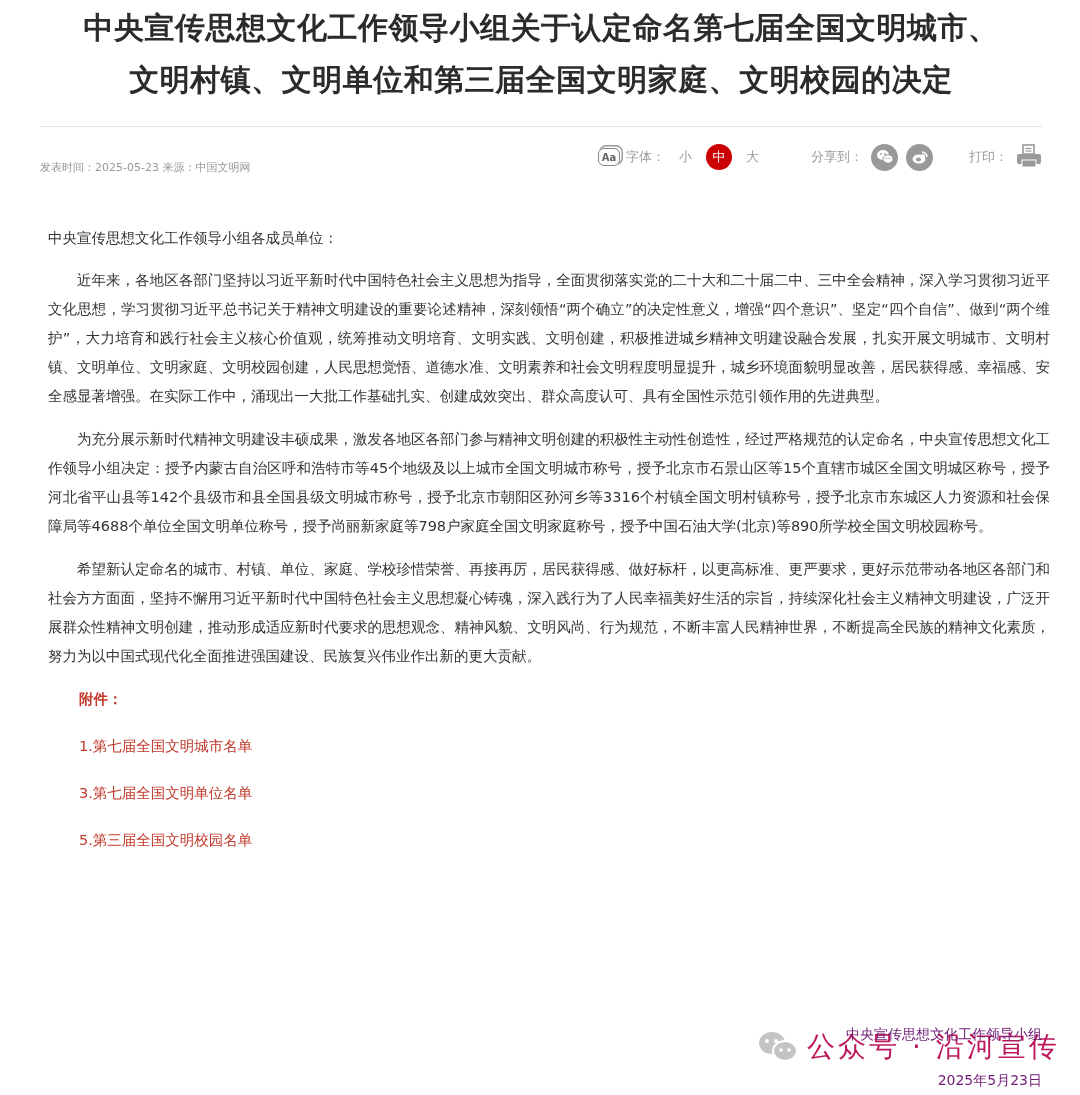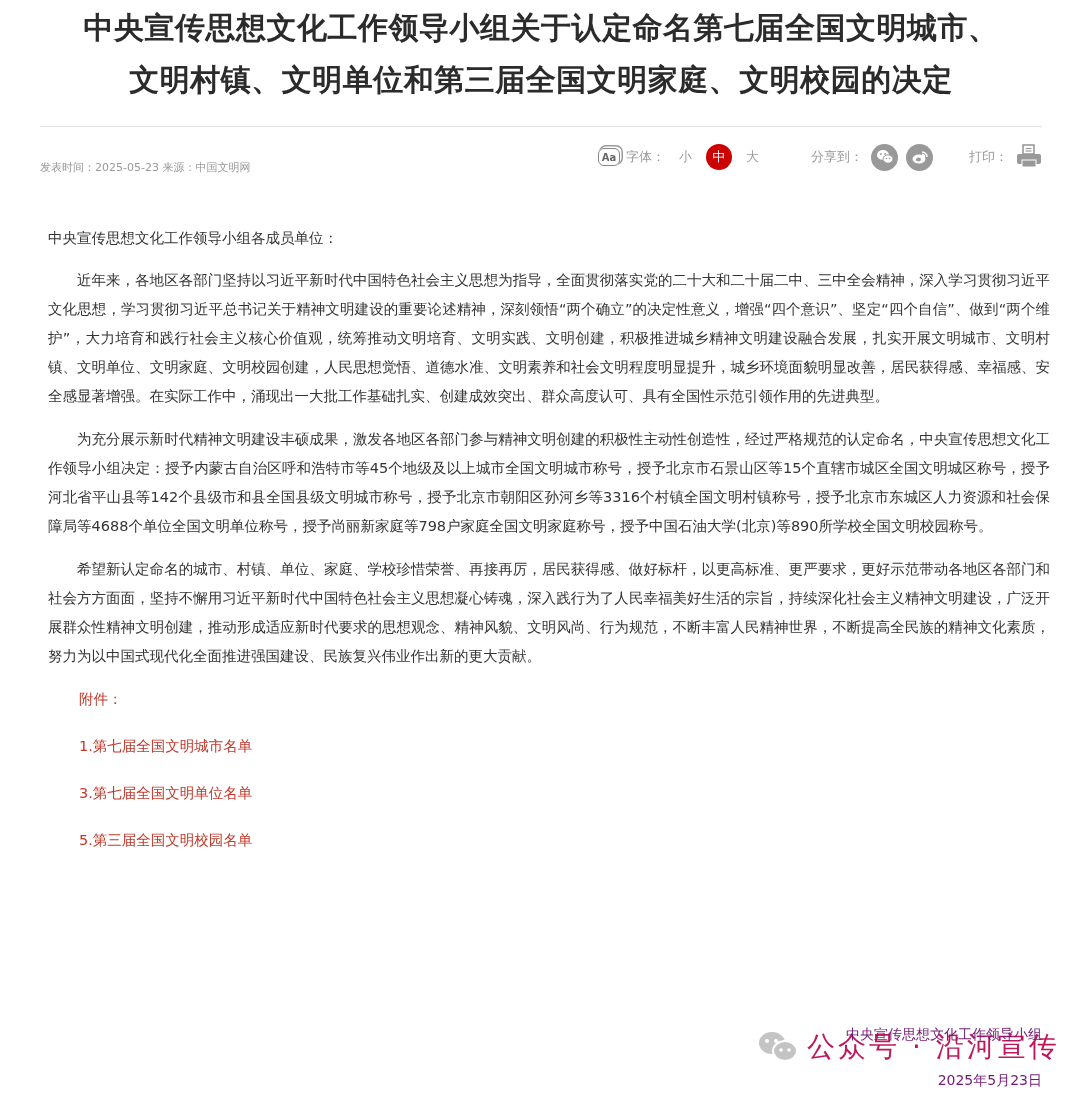--- a/index.html
+++ b/index.html
@@ -22,21 +22,21 @@
   .fs.active { width: 26px; height: 26px; border-radius: 50%; background: #cc0000; color: #fff;
                display: flex; align-items: center; justify-content: center; font-size: 13px; margin: 0 6px; }
   .share-ic { width: 27px; height: 27px; border-radius: 50%; background: #999999; display: flex;
               align-items: center; justify-content: center; margin-left: 8px; cursor: pointer; }
   .print-ic { margin-left: 8px; cursor: pointer; }
   .sp { width: 44px; }
   .body { position: absolute; left: 8px; top: 224px; width: 1002px; font-size: 14.5px; line-height: 29px; color: #333; }
   .salute { margin: 0 0 13px 0; }
   .para { text-indent: 2em; margin: 0 0 14px 0; text-align: justify; }
   .att { color: #c0392b; padding-left: 31px; font-size: 14.5px; }
-  .att .h { margin-top: 12px; height: 47px; line-height: 29px; }
+  .att .h { margin-top: 12px; height: 47px; line-height: 29px; font-weight: bold; }
   .att .item { height: 47px; line-height: 29px; cursor: pointer; }
   .sign { position: absolute; right: 38px; top: 1022px; text-align: right; font-size: 14px; color: #701a75; line-height: 25px; }
   .sign .org { margin-bottom: 0; }
   .sign .date { margin-top: 21px; }
   .wm { position: absolute; left: 757px; top: 1028px; display: flex; align-items: center; color: #be185d; font-size: 28px; letter-spacing: 3px; }
   .wm svg { margin-right: 8px; }
 </style>
 </head>
 <body>
 

